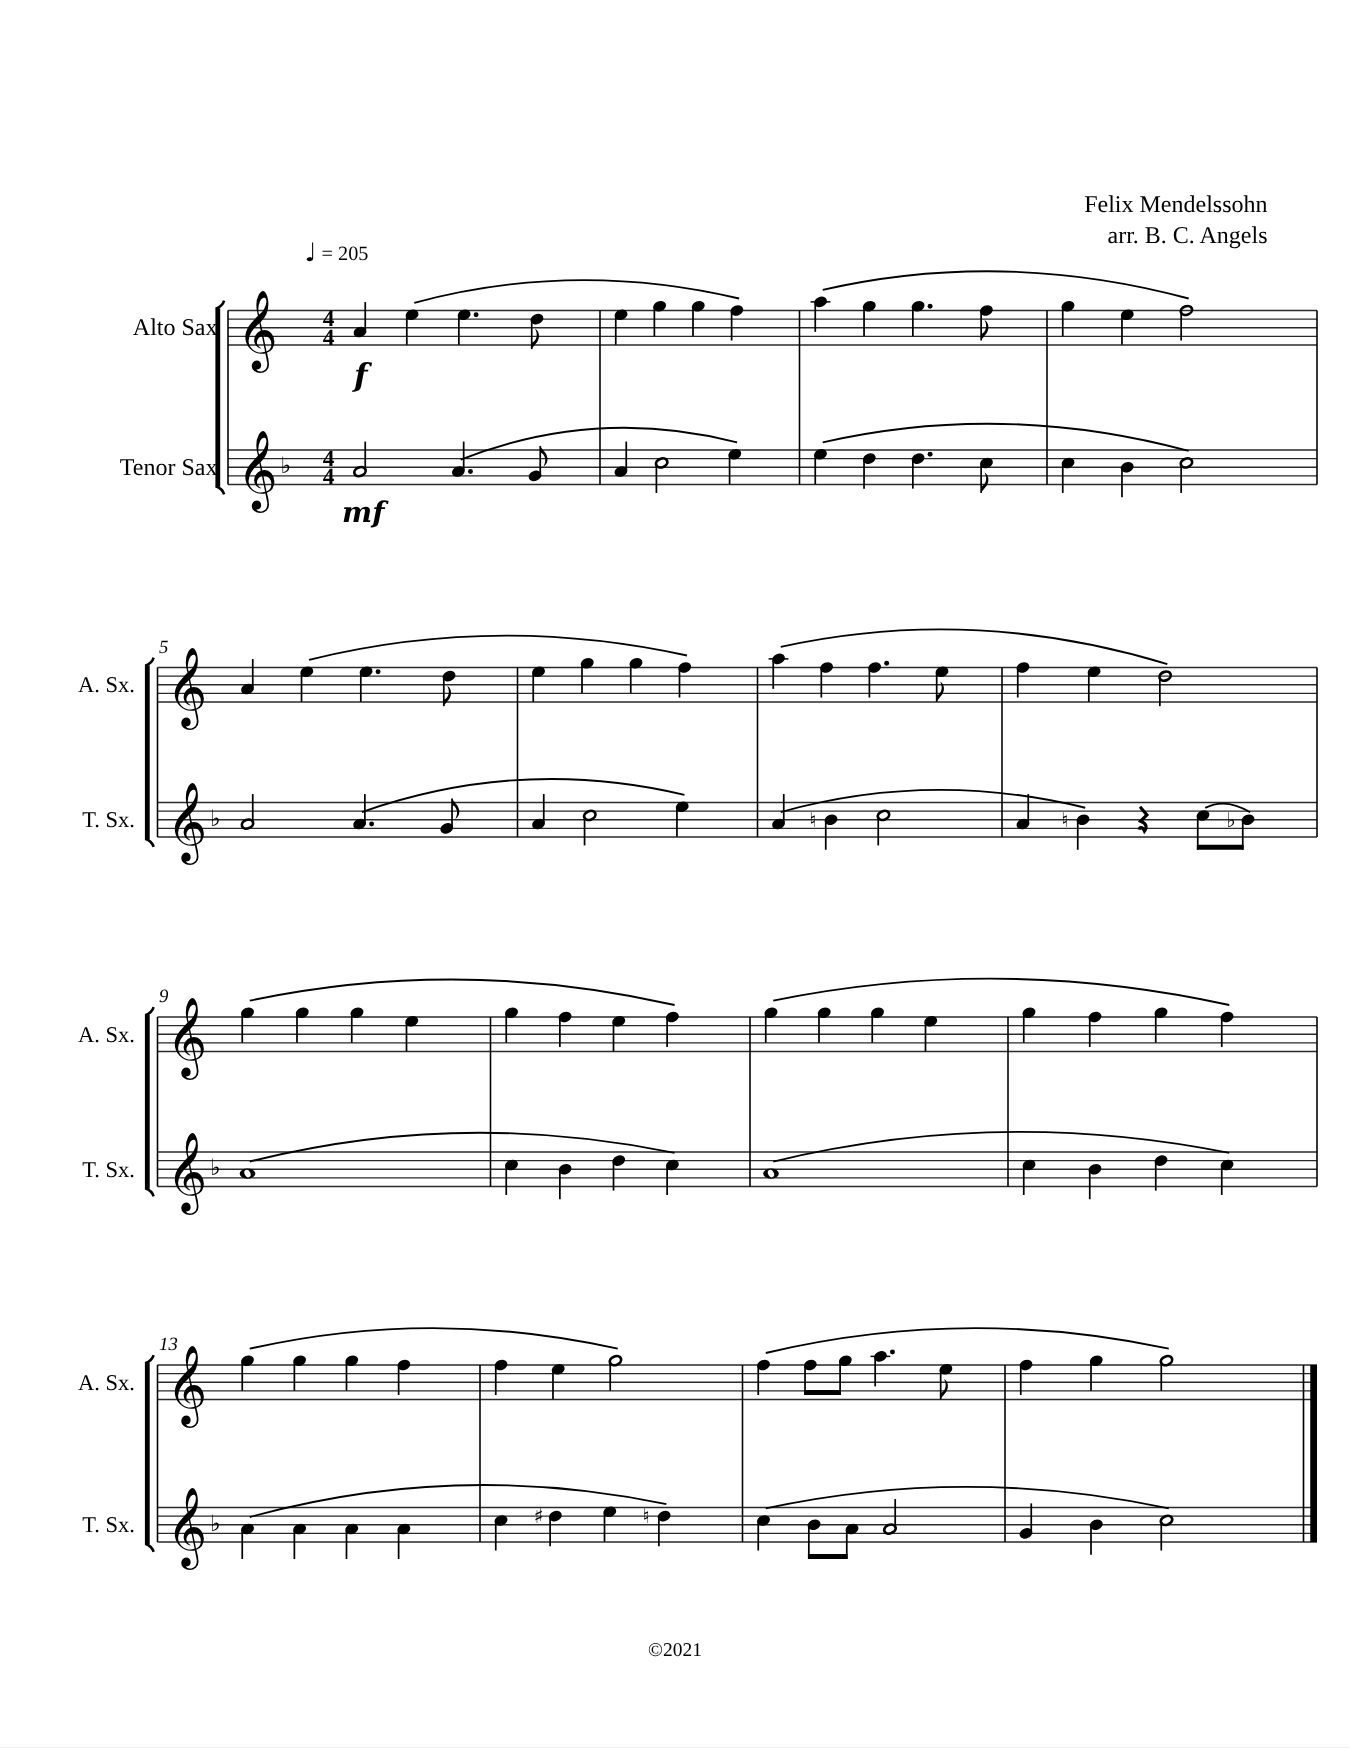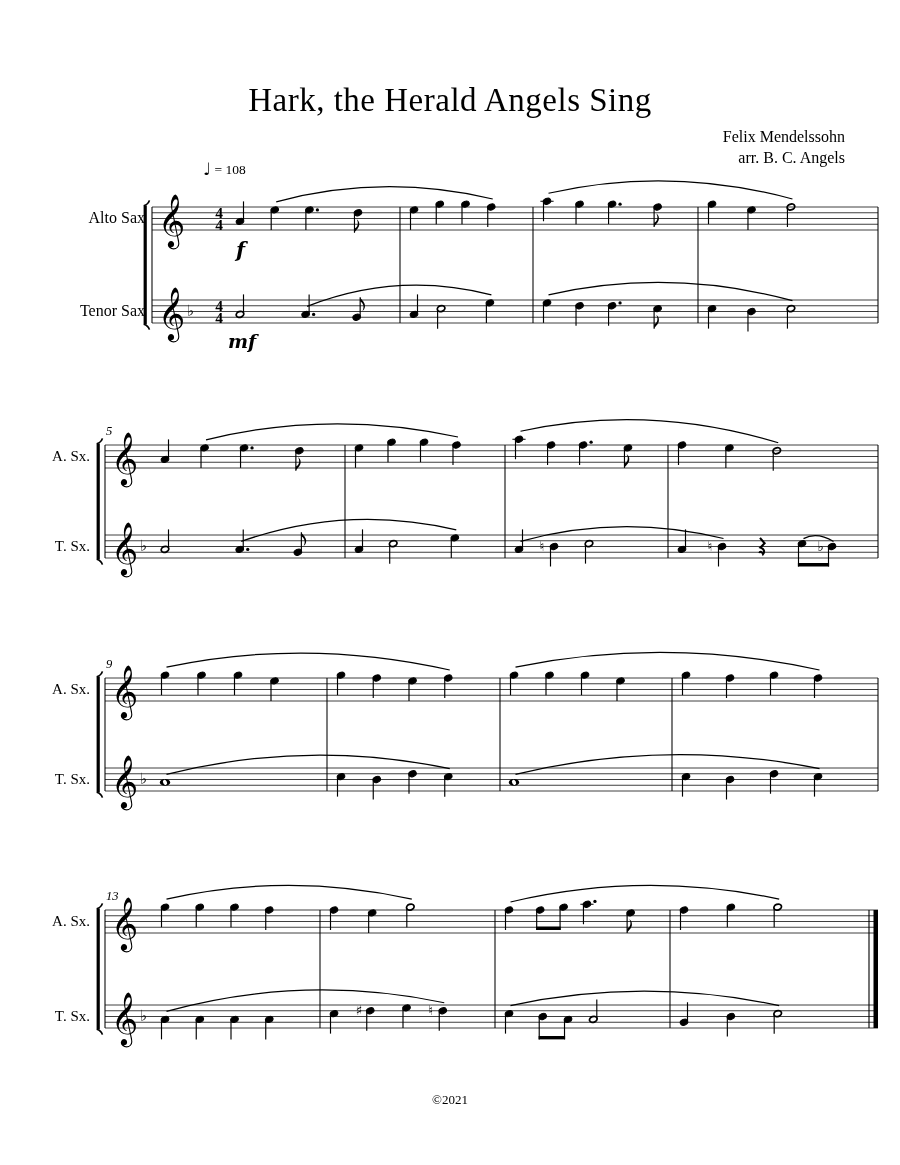--- a/index.html
+++ b/index.html
@@ -25,28 +25,27 @@
   }
   .copyright{
     position:absolute;left:0;top:1092px;width:100%;text-align:center;font-size:13px;
   }
   svg text{user-select:none;}
 </style>
 </head>
 <body>
 
 <div class="page">
-  <div class="title">Hark, the Herald Angels Sing</div>
   <div class="credit" style="top:126px;">
     <span class="composer">Felix Mendelssohn</span>
     <span class="arranger">arr. B. C. Angels</span>
   </div>
   <div class="tempo">
     <span class="beatnote">♩</span>
-    <span>= 108</span>
+    <span>= 205</span>
   </div>
   <svg id="score" width="900" height="1165" viewBox="0 0 900 1165">
       <g>
         <g>
           <line x1="152" x2="878" y1="207" y2="207" stroke="#2a2a2a" stroke-width="0.9"></line>
           <line x1="152" x2="878" y1="212.75" y2="212.75" stroke="#2a2a2a" stroke-width="0.9"></line>
           <line x1="152" x2="878" y1="218.5" y2="218.5" stroke="#2a2a2a" stroke-width="0.9"></line>
           <line x1="152" x2="878" y1="224.25" y2="224.25" stroke="#2a2a2a" stroke-width="0.9"></line>
           <line x1="152" x2="878" y1="230" y2="230" stroke="#2a2a2a" stroke-width="0.9"></line>
         </g>

